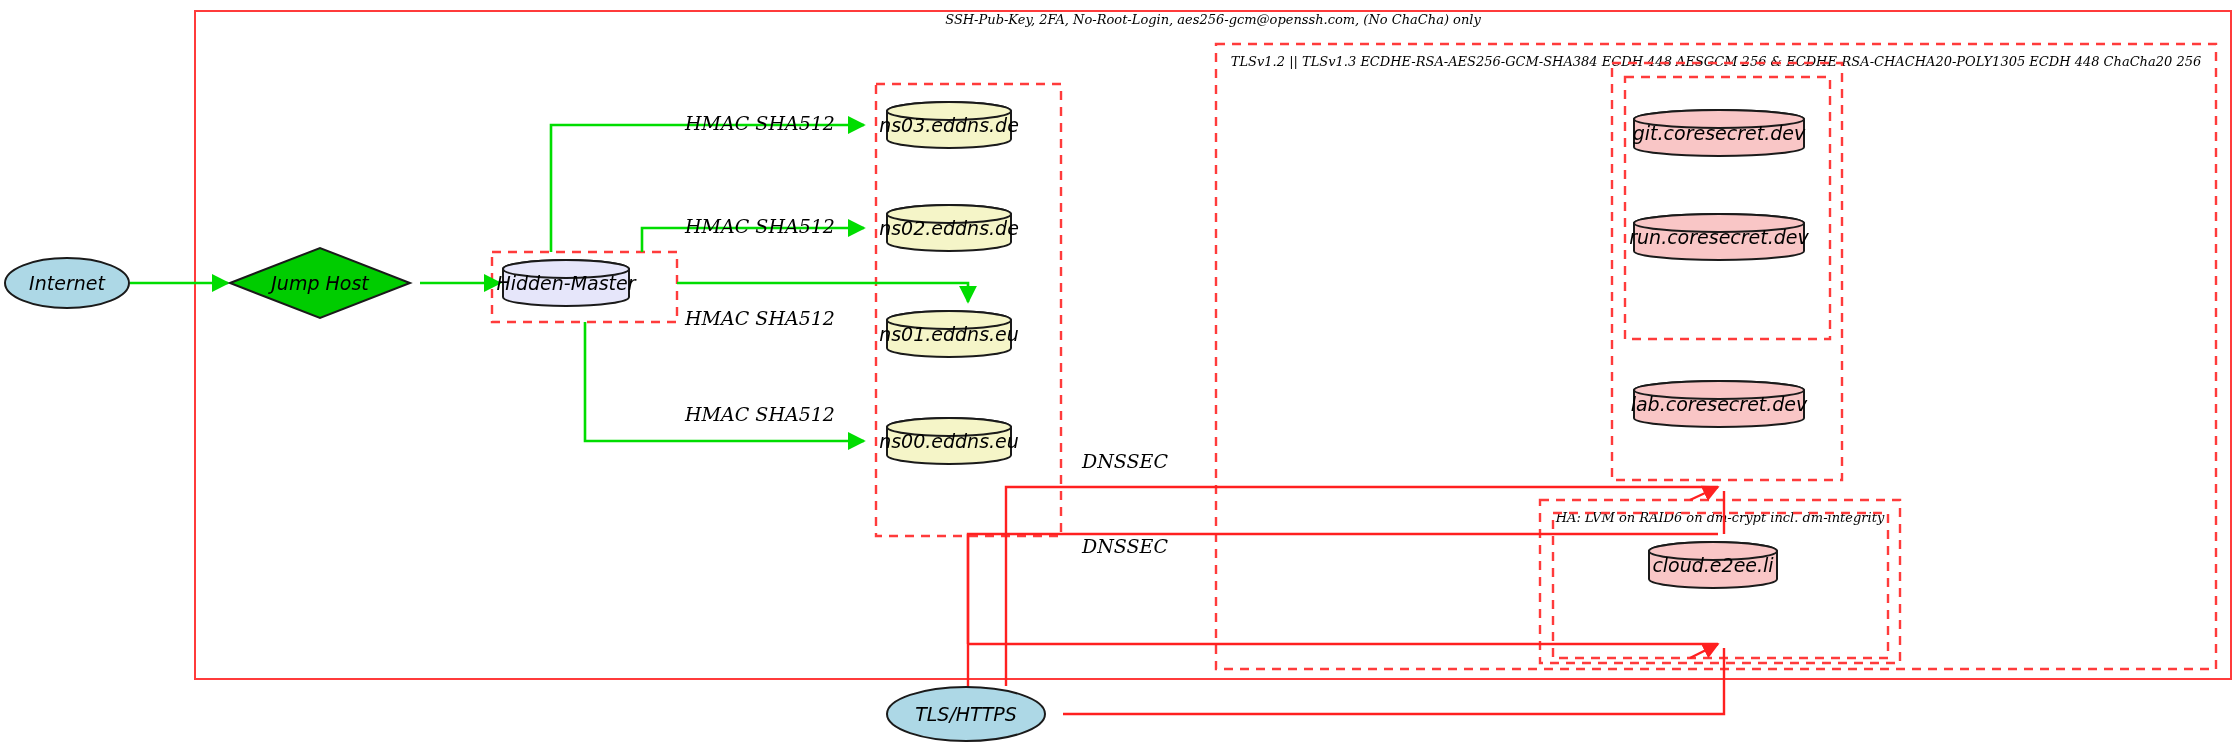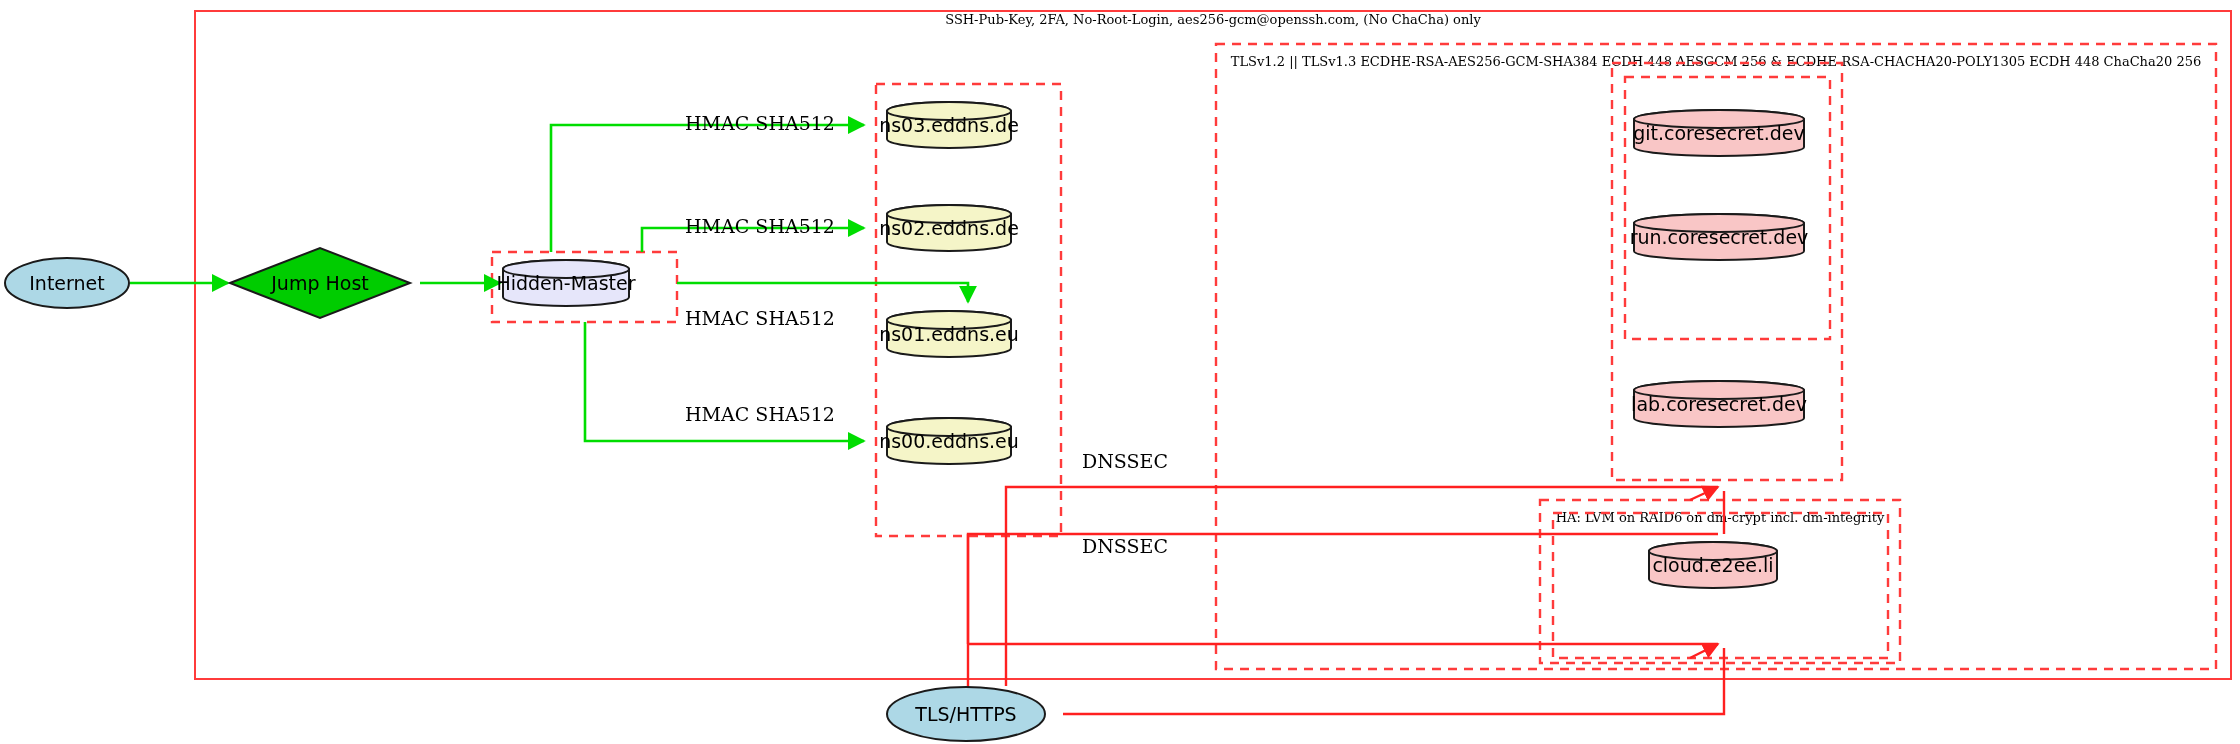--- a/index.html
+++ b/index.html
@@ -10,20 +10,21 @@
   body {
     width: 2240px;
     height: 744px;
     font-family: "Liberation Sans", sans-serif;
     overflow: hidden;
   }
   #diagram-root {
     position: relative;
     width: 2240px;
     height: 744px;
+    font-style: italic;
   }
   svg#graph {
     position: absolute;
     top: 0;
     left: 0;
     width: 2240px;
     height: 744px;
   }
   .node-label-sans {
     font-family: "DejaVu Sans", sans-serif;

